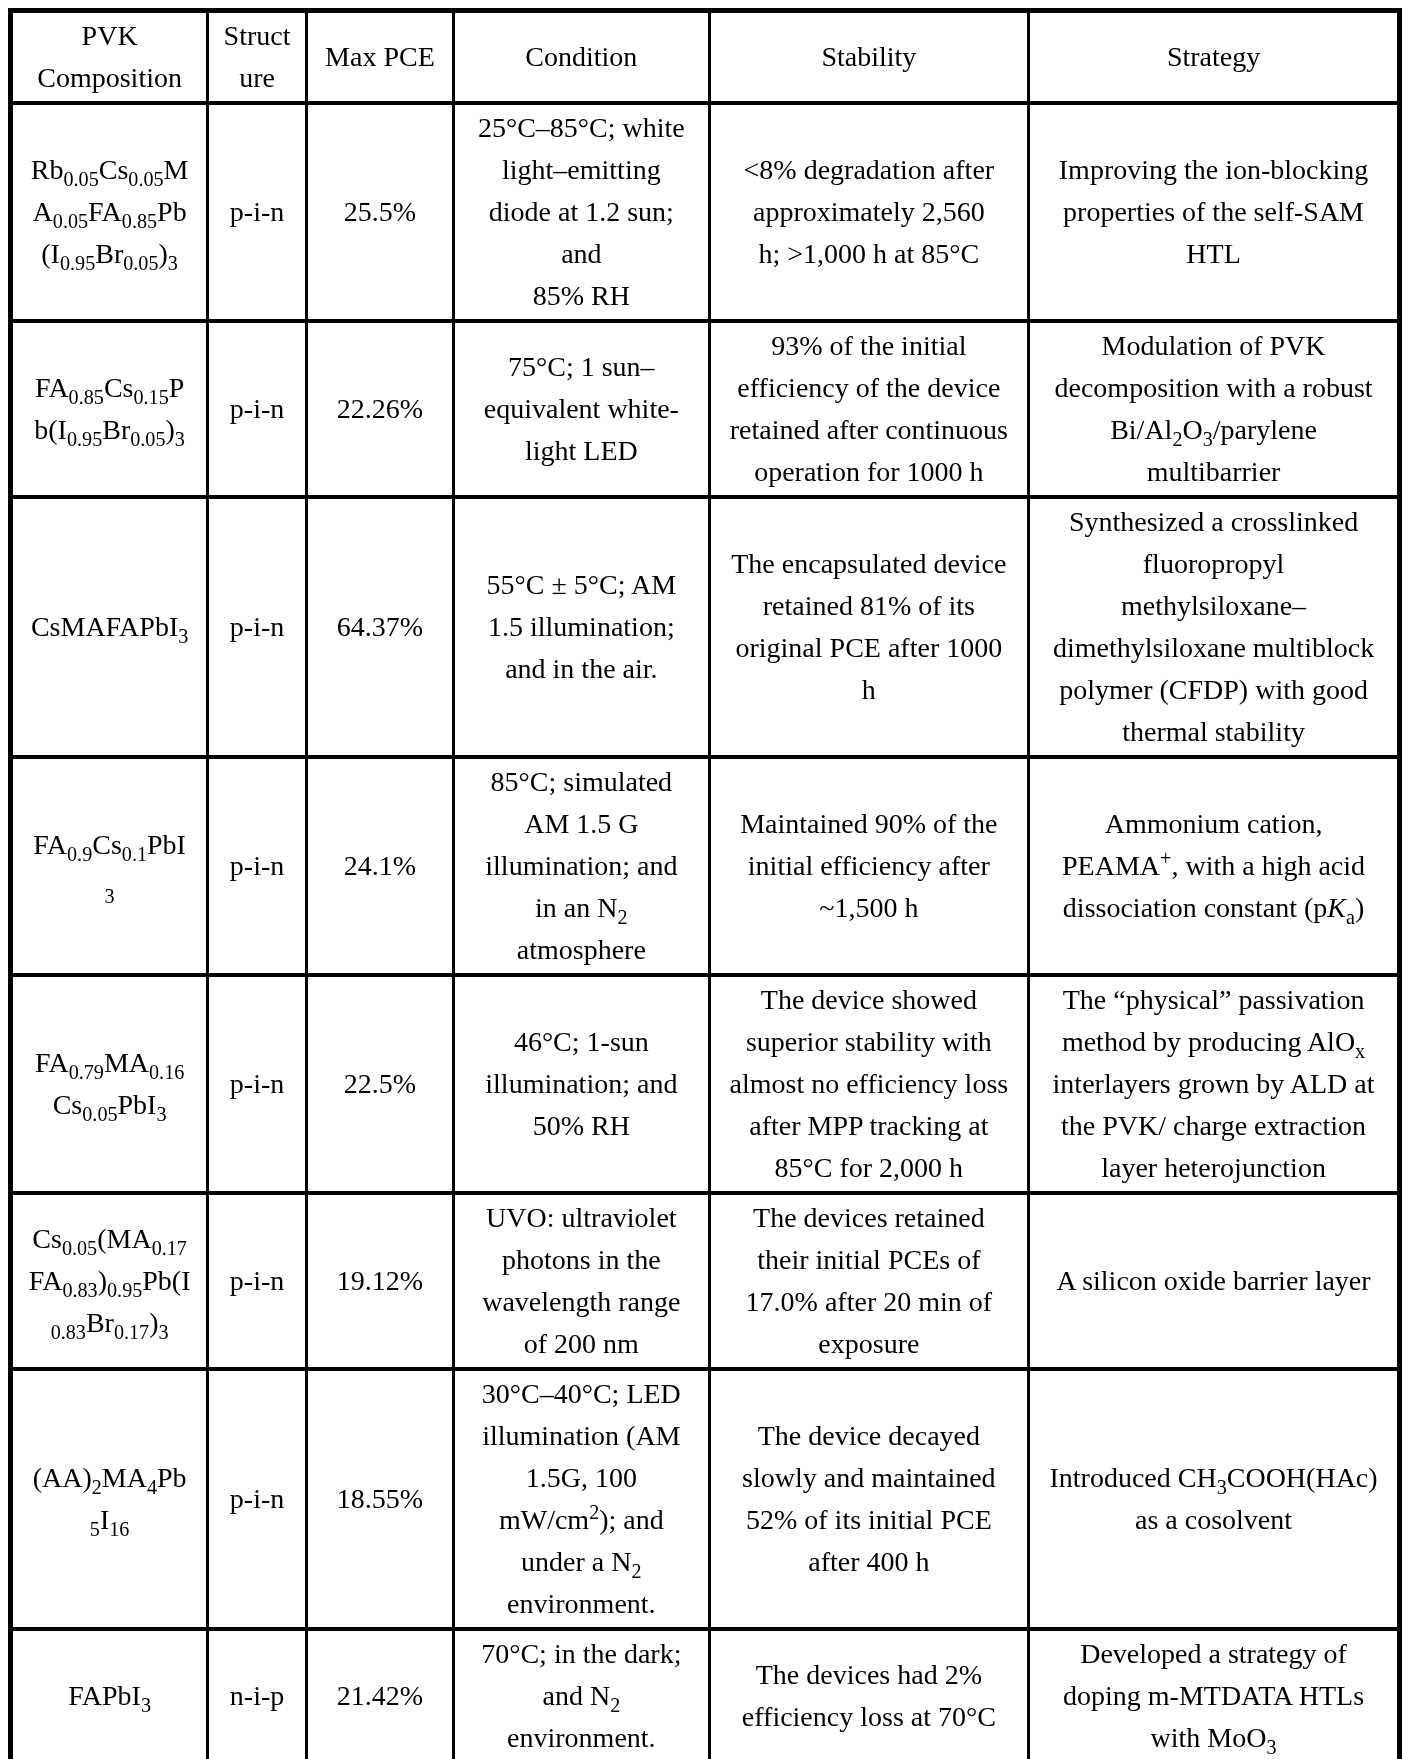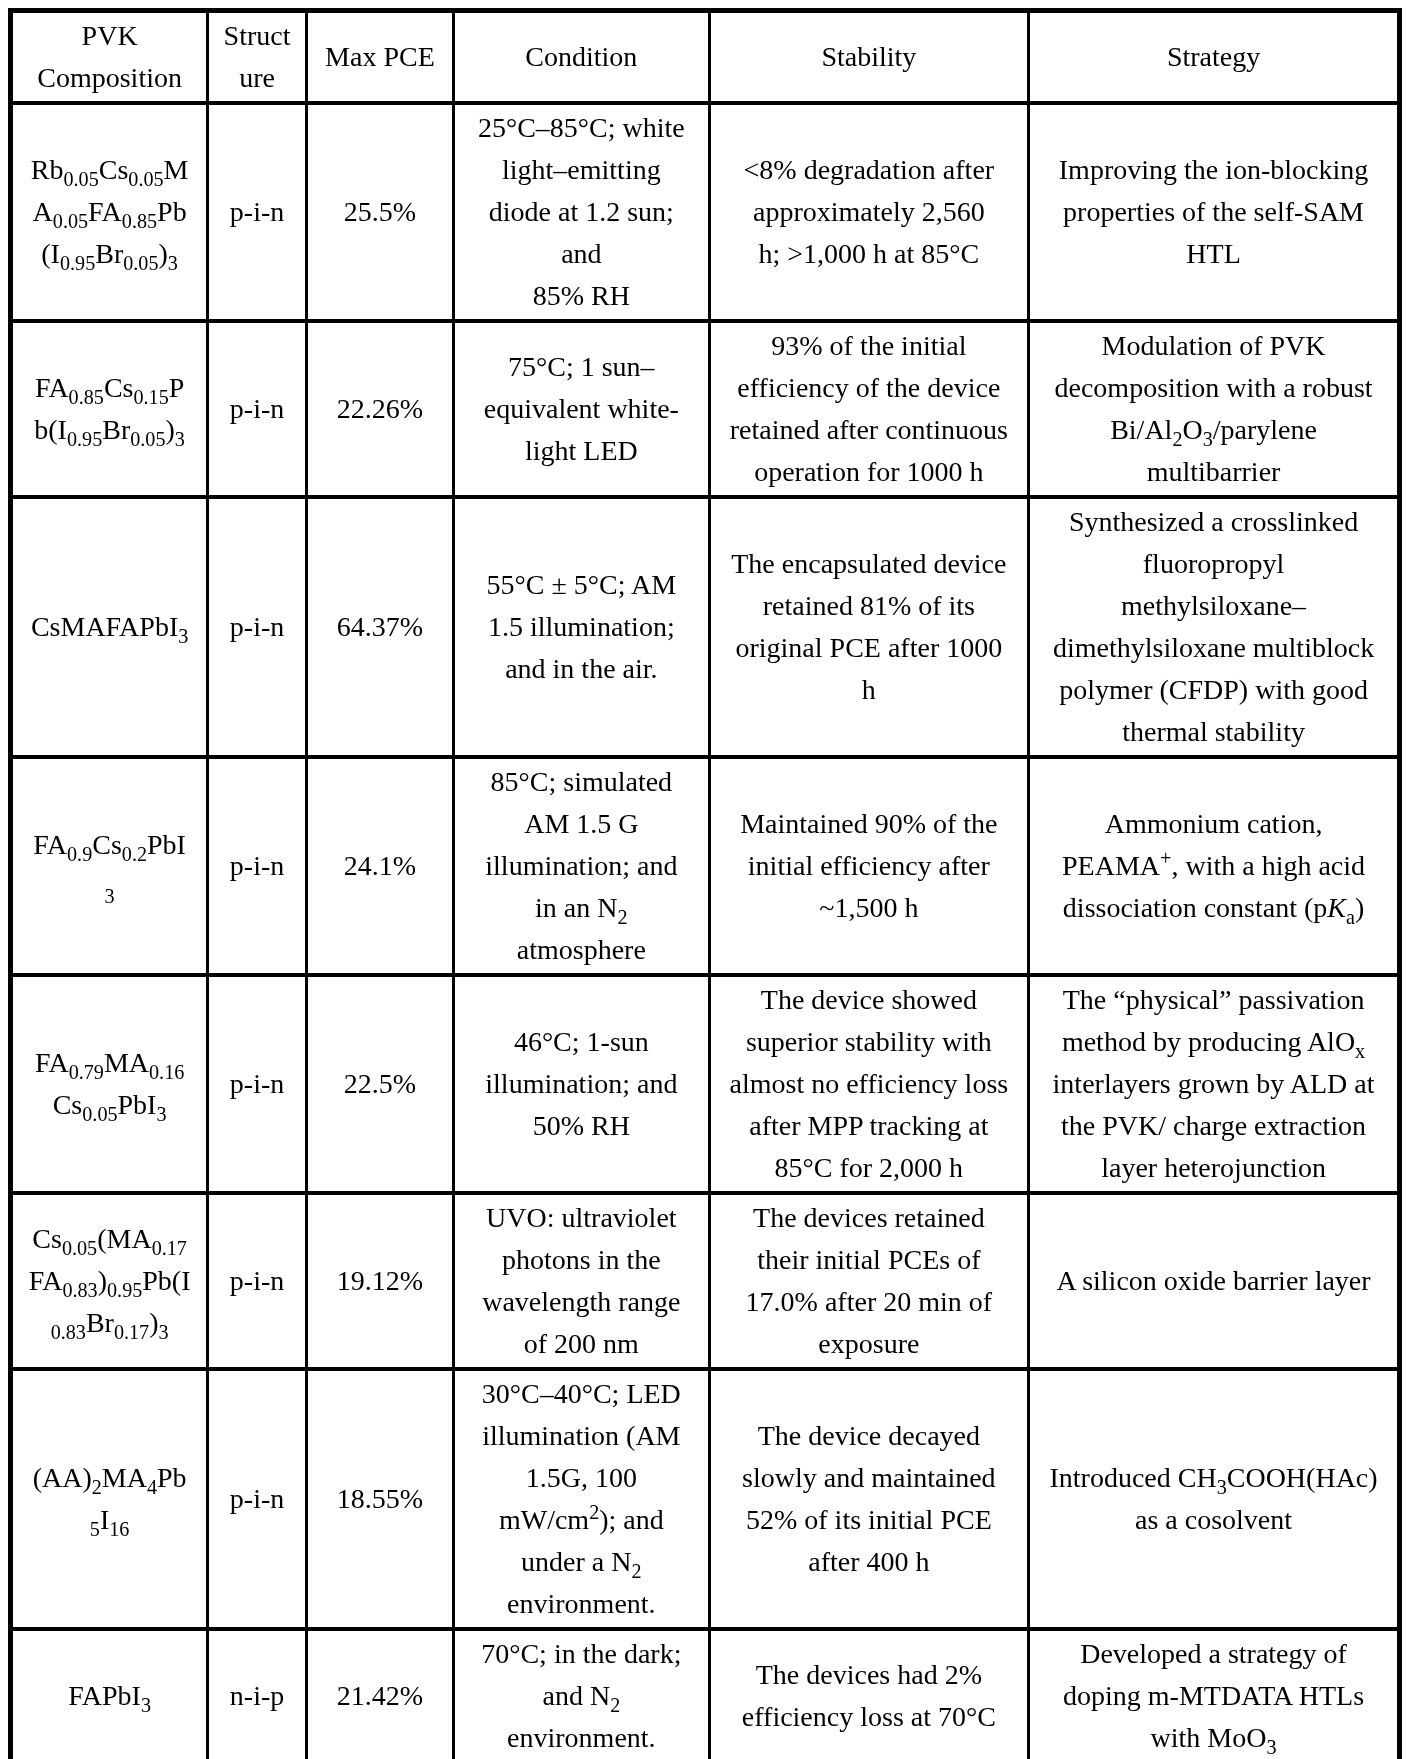--- a/index.html
+++ b/index.html
@@ -110,21 +110,21 @@
 original PCE after 1000
 h</td>
       <td>Synthesized a crosslinked
 fluoropropyl
 methylsiloxane–
 dimethylsiloxane multiblock
 polymer (CFDP) with good
 thermal stability</td>
     </tr>
     <tr>
-      <td>FA<sub>0.9</sub>Cs<sub>0.2</sub>PbI
+      <td>FA<sub>0.9</sub>Cs<sub>0.1</sub>PbI
 <sub>3</sub></td>
       <td>p-i-n</td>
       <td>24.1%</td>
       <td>85°C; simulated
 AM 1.5 G
 illumination; and
 in an N<sub>2</sub>
 atmosphere</td>
       <td>Maintained 90% of the
 initial efficiency after

